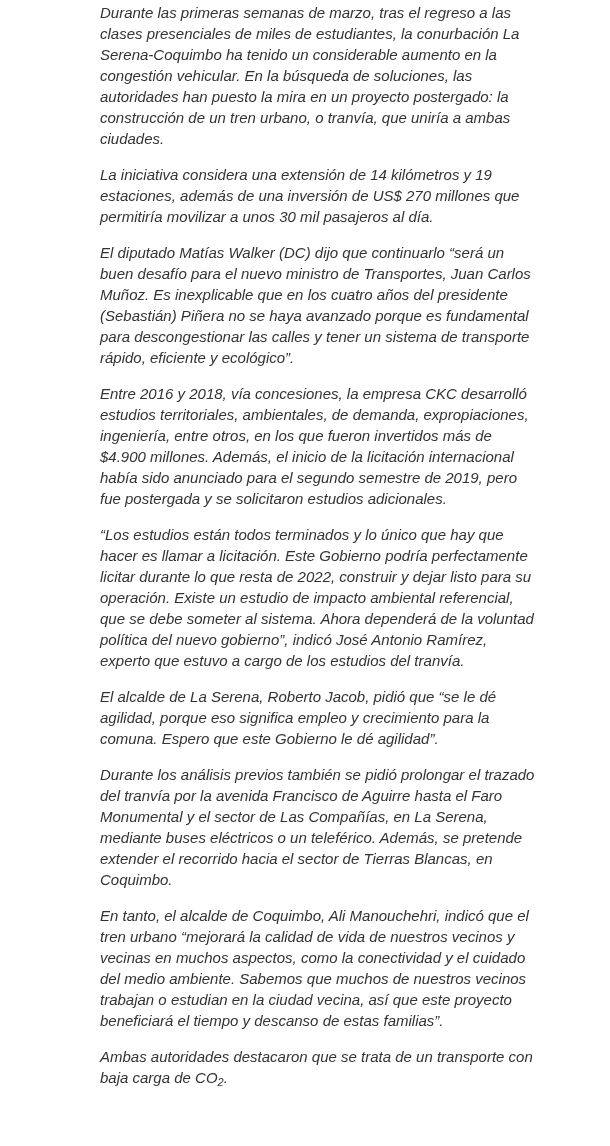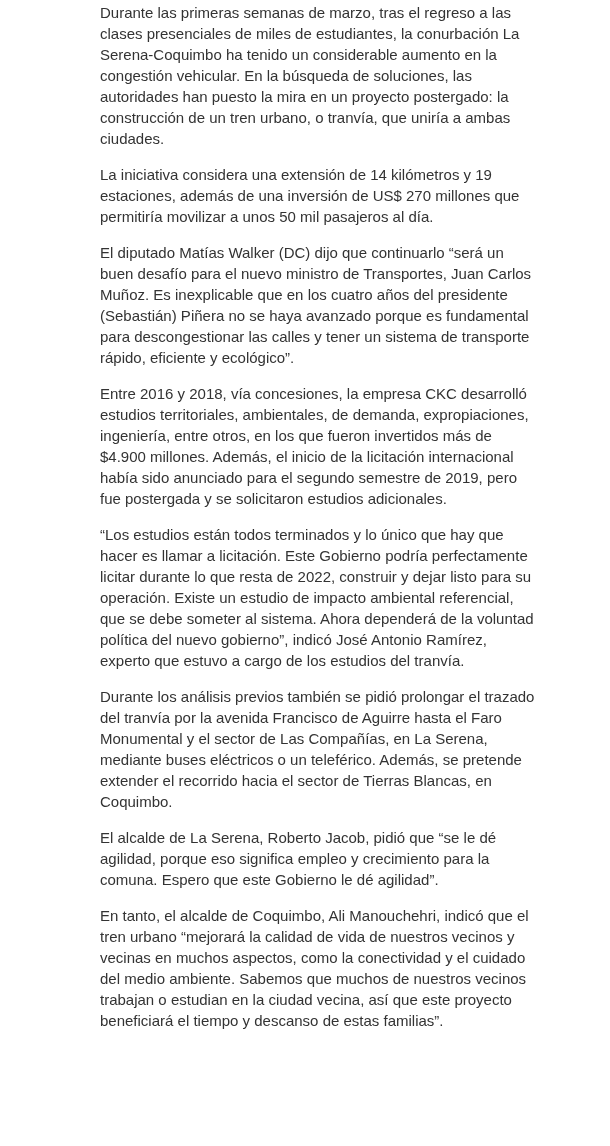--- a/index.html
+++ b/index.html
@@ -10,20 +10,21 @@
   body {
     width: 610px;
     height: 1146px;
     overflow: hidden;
     font-family: "Liberation Sans", "DejaVu Sans", sans-serif;
   }
   .article-body {
     padding: 2px 0 16px 100px;
     width: 460px;
     box-sizing: content-box;
+    font-style: italic;
   }
   .paragraph {
     margin: 0 0 15px 0;
     font-size: 15px;
     line-height: 21px;
     color: #333333;
     white-space: pre-line;
     letter-spacing: 0;
   }
   .paragraph:last-child {
@@ -43,48 +44,50 @@
 <div class="article-body">
   <p class="paragraph">Durante las primeras semanas de marzo, tras el regreso a las
 clases presenciales de miles de estudiantes, la conurbación La
 Serena-Coquimbo ha tenido un considerable aumento en la
 congestión vehicular. En la búsqueda de soluciones, las
 autoridades han puesto la mira en un proyecto postergado: la
 construcción de un tren urbano, o tranvía, que uniría a ambas
 ciudades.</p>
   <p class="paragraph">La iniciativa considera una extensión de 14 kilómetros y 19
 estaciones, además de una inversión de US$ 270 millones que
-permitiría movilizar a unos 50 mil pasajeros al día.</p>
+permitiría movilizar a unos 30 mil pasajeros al día.</p>
   <p class="paragraph">El diputado Matías Walker (DC) dijo que continuarlo “será un
 buen desafío para el nuevo ministro de Transportes, Juan Carlos
 Muñoz. Es inexplicable que en los cuatro años del presidente
 (Sebastián) Piñera no se haya avanzado porque es fundamental
 para descongestionar las calles y tener un sistema de transporte
 rápido, eficiente y ecológico”.</p>
   <p class="paragraph">Entre 2016 y 2018, vía concesiones, la empresa CKC desarrolló
 estudios territoriales, ambientales, de demanda, expropiaciones,
 ingeniería, entre otros, en los que fueron invertidos más de
 $4.900 millones. Además, el inicio de la licitación internacional
 había sido anunciado para el segundo semestre de 2019, pero
 fue postergada y se solicitaron estudios adicionales.</p>
   <p class="paragraph">“Los estudios están todos terminados y lo único que hay que
 hacer es llamar a licitación. Este Gobierno podría perfectamente
 licitar durante lo que resta de 2022, construir y dejar listo para su
 operación. Existe un estudio de impacto ambiental referencial,
 que se debe someter al sistema. Ahora dependerá de la voluntad
 política del nuevo gobierno”, indicó José Antonio Ramírez,
 experto que estuvo a cargo de los estudios del tranvía.</p>
+  <p class="paragraph">El alcalde de La Serena, Roberto Jacob, pidió que “se le dé
+agilidad, porque eso significa empleo y crecimiento para la
+comuna. Espero que este Gobierno le dé agilidad”.</p>
   <p class="paragraph">Durante los análisis previos también se pidió prolongar el trazado
 del tranvía por la avenida Francisco de Aguirre hasta el Faro
 Monumental y el sector de Las Compañías, en La Serena,
 mediante buses eléctricos o un teleférico. Además, se pretende
 extender el recorrido hacia el sector de Tierras Blancas, en
 Coquimbo.</p>
-  <p class="paragraph">El alcalde de La Serena, Roberto Jacob, pidió que “se le dé
-agilidad, porque eso significa empleo y crecimiento para la
-comuna. Espero que este Gobierno le dé agilidad”.</p>
   <p class="paragraph">En tanto, el alcalde de Coquimbo, Ali Manouchehri, indicó que el
 tren urbano “mejorará la calidad de vida de nuestros vecinos y
 vecinas en muchos aspectos, como la conectividad y el cuidado
 del medio ambiente. Sabemos que muchos de nuestros vecinos
 trabajan o estudian en la ciudad vecina, así que este proyecto
 beneficiará el tiempo y descanso de estas familias”.</p>
+  <p class="paragraph"><span>Ambas autoridades destacaron que se trata de un transporte con
+baja carga de CO</span><sub class="co2-sub">2</sub><span>.</span></p>
 </div>
 
 </body></html>

